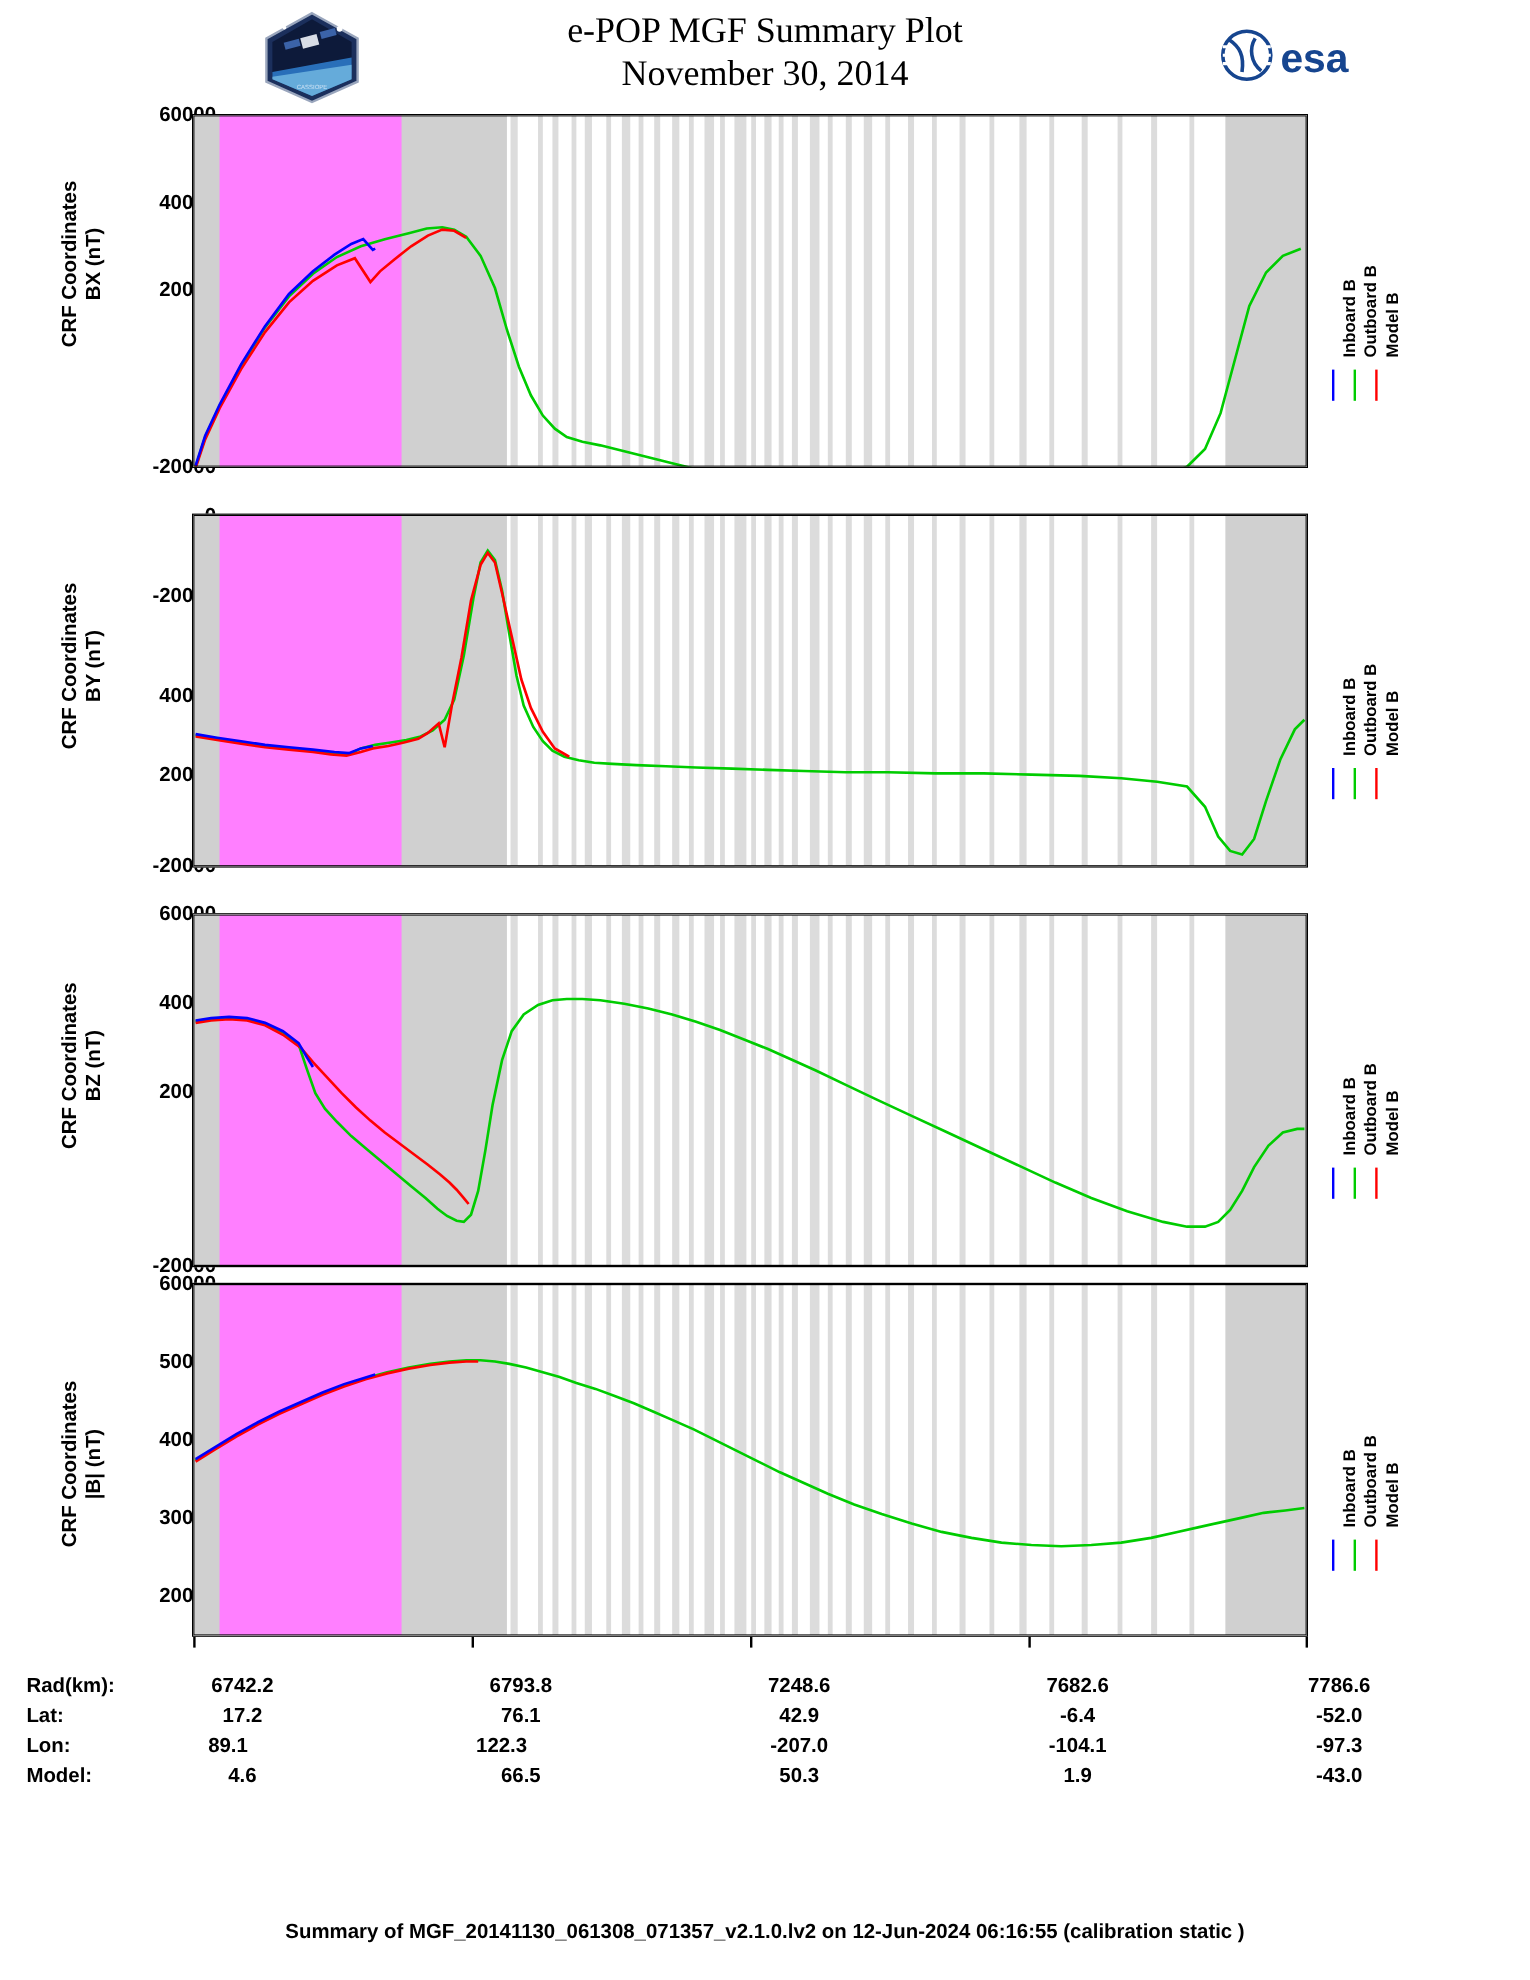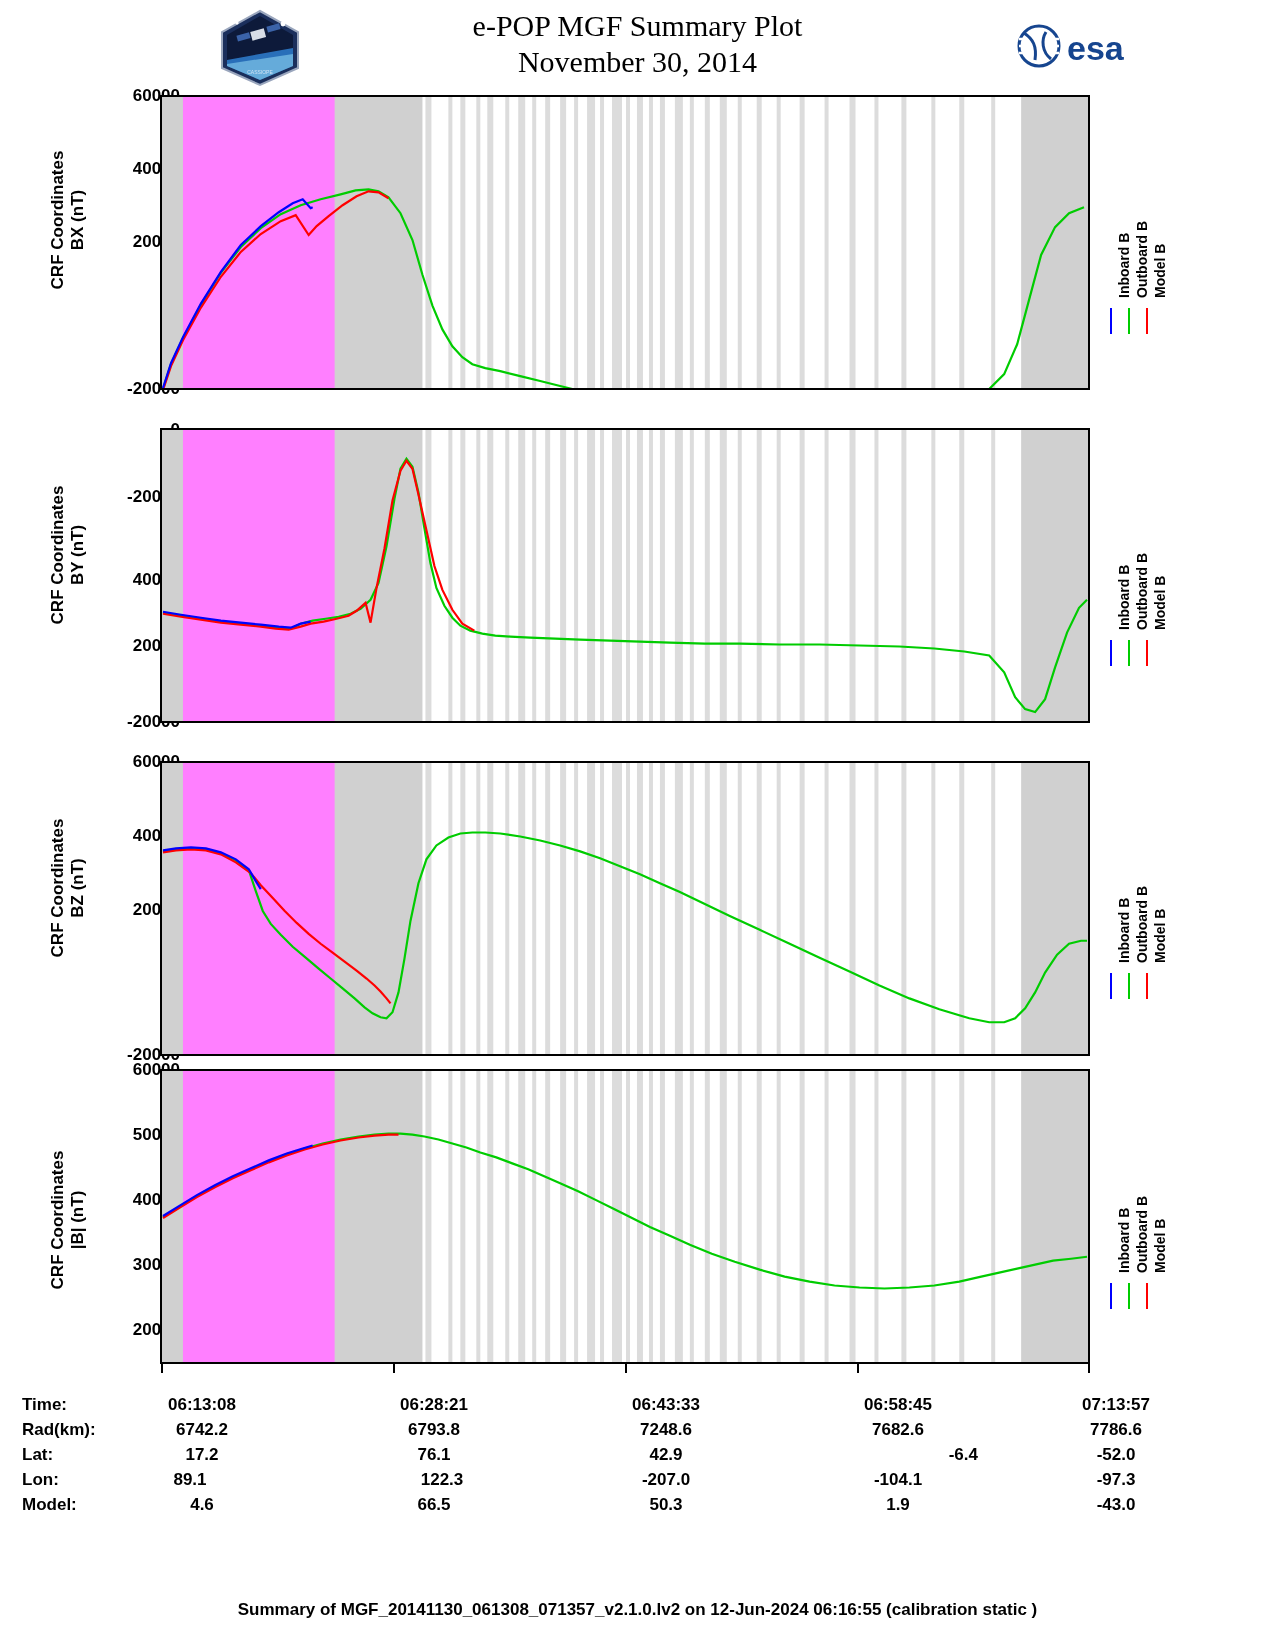--- a/index.html
+++ b/index.html
@@ -323,51 +323,43 @@
 </div>
 
 <div class="tick-mark" style="left:161px;top:1364px;width:2px;height:9px;"></div>
 <div class="tick-mark" style="left:393px;top:1364px;width:2px;height:9px;"></div>
 <div class="tick-mark" style="left:625px;top:1364px;width:2px;height:9px;"></div>
 <div class="tick-mark" style="left:857px;top:1364px;width:2px;height:9px;"></div>
 <div class="tick-mark" style="left:1088px;top:1364px;width:2px;height:9px;"></div>
 
 <div class="table">
 
-  <div class="row">
-    <div class="lab">Time:</div>
-    <div class="c" style="left:100px;">06:13:08</div>
-    <div class="c" style="left:332px;">06:28:21</div>
-    <div class="c" style="left:564px;">06:43:33</div>
-    <div class="c" style="left:796px;">06:58:45</div>
-    <div class="c" style="left:1014px;">07:13:57</div>
-  </div>
 
   <div class="row">
     <div class="lab">Rad(km):</div>
     <div class="c" style="left:100px;">6742.2</div>
     <div class="c" style="left:332px;">6793.8</div>
     <div class="c" style="left:564px;">7248.6</div>
     <div class="c" style="left:796px;">7682.6</div>
     <div class="c" style="left:1014px;">7786.6</div>
   </div>
 
   <div class="row">
     <div class="lab">Lat:</div>
     <div class="c" style="left:100px;">17.2</div>
     <div class="c" style="left:332px;">76.1</div>
     <div class="c" style="left:564px;">42.9</div>
-    <div class="c" style="left:796px;text-align:right;">-6.4</div>
+    <div class="c" style="left:796px;">-6.4</div>
     <div class="c" style="left:1014px;">-52.0</div>
   </div>
 
   <div class="row">
     <div class="lab">Lon:</div>
     <div class="c" style="left:88px;">89.1</div>
-    <div class="c" style="left:340px;">122.3</div>
+    <div class="c" style="left:316px;">122.3</div>
     <div class="c" style="left:564px;">-207.0</div>
     <div class="c" style="left:796px;">-104.1</div>
     <div class="c" style="left:1014px;">-97.3</div>
   </div>
 
   <div class="row">
     <div class="lab">Model:</div>
     <div class="c" style="left:100px;">4.6</div>
     <div class="c" style="left:332px;">66.5</div>
     <div class="c" style="left:564px;">50.3</div>

